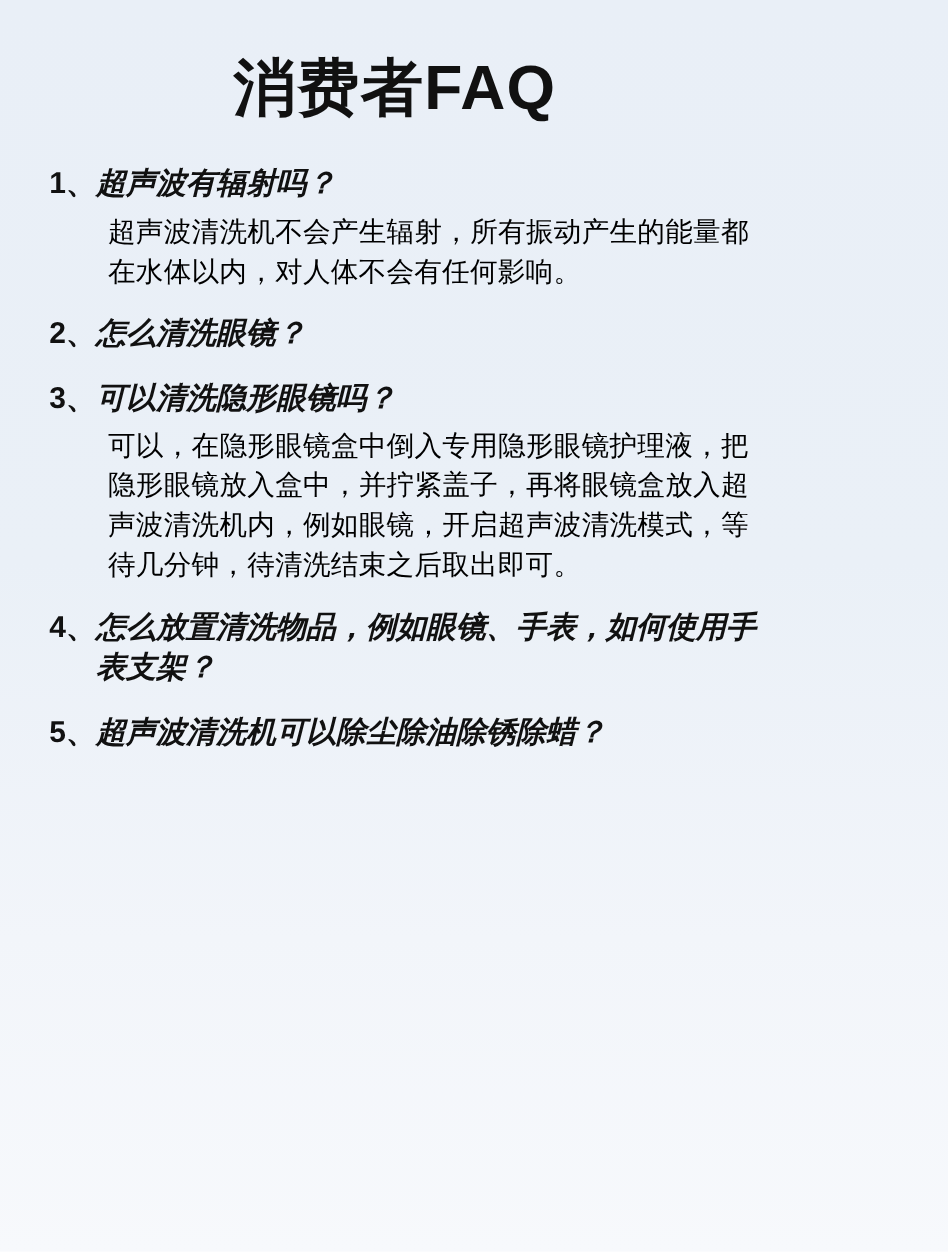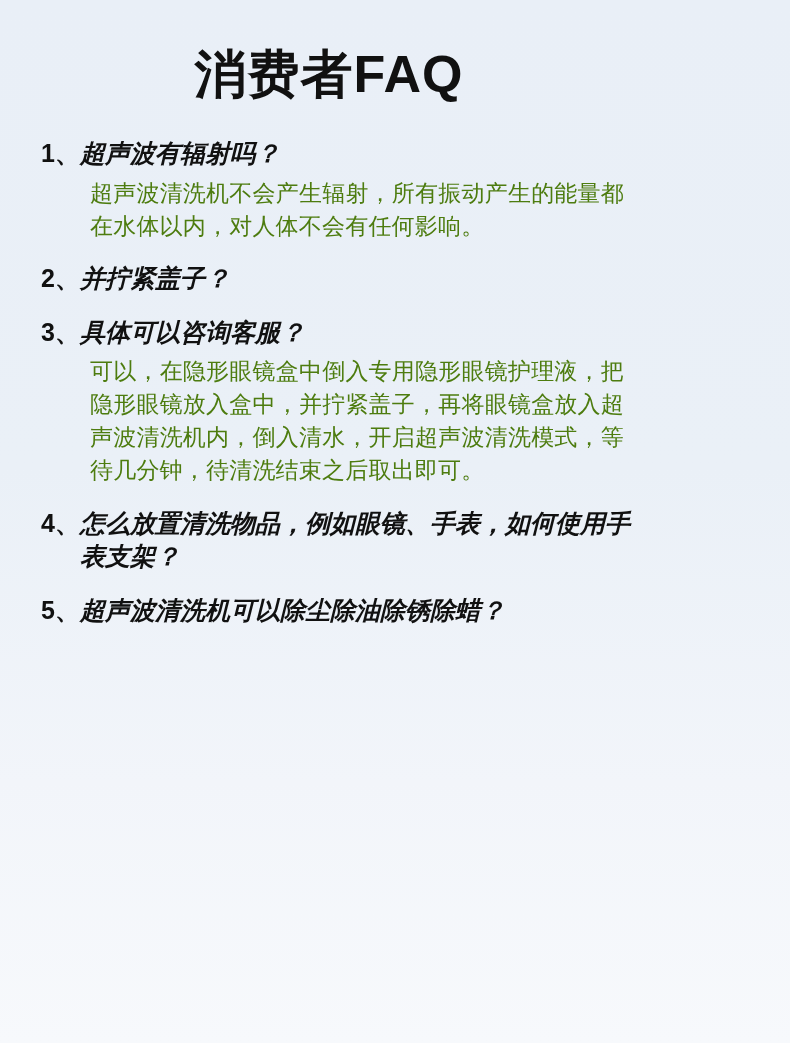--- a/index.html
+++ b/index.html
@@ -47,21 +47,21 @@
     flex: 0 0 auto;
     white-space: nowrap;
   }
   .faq-qtext {
     flex: 1 1 auto;
     font-style: italic;
   }
   .faq-a {
     font-size: 23px;
     line-height: 1.43;
-    color: #4d7c0f;
+    color: #000000;
     margin: 0;
     padding-left: 62px;
     padding-right: 6px;
     text-align: justify;
     text-justify: inter-ideograph;
     letter-spacing: 0.2px;
   }
 </style>
 </head>
 <body>
@@ -74,30 +74,30 @@
     <div class="faq-q">
       <span class="faq-num">1、</span>
       <span class="faq-qtext">超声波有辐射吗？</span>
     </div>
     <p class="faq-a">超声波清洗机不会产生辐射，所有振动产生的能量都在水体以内，对人体不会有任何影响。</p>
   </div>
 
   <div class="faq-item">
     <div class="faq-q">
       <span class="faq-num">2、</span>
-      <span class="faq-qtext">并拧紧盖子？</span>
+      <span class="faq-qtext">怎么清洗眼镜？</span>
     </div>
   </div>
 
   <div class="faq-item">
     <div class="faq-q">
       <span class="faq-num">3、</span>
-      <span class="faq-qtext">具体可以咨询客服？</span>
+      <span class="faq-qtext">可以清洗隐形眼镜吗？</span>
     </div>
-    <p class="faq-a">可以，在隐形眼镜盒中倒入专用隐形眼镜护理液，把隐形眼镜放入盒中，并拧紧盖子，再将眼镜盒放入超声波清洗机内，倒入清水，开启超声波清洗模式，等待几分钟，待清洗结束之后取出即可。</p>
+    <p class="faq-a">可以，在隐形眼镜盒中倒入专用隐形眼镜护理液，把隐形眼镜放入盒中，并拧紧盖子，再将眼镜盒放入超声波清洗机内，例如眼镜，开启超声波清洗模式，等待几分钟，待清洗结束之后取出即可。</p>
   </div>
 
   <div class="faq-item">
     <div class="faq-q">
       <span class="faq-num">4、</span>
       <span class="faq-qtext">怎么放置清洗物品，例如眼镜、手表，如何使用手表支架？</span>
     </div>
   </div>
 
   <div class="faq-item">

